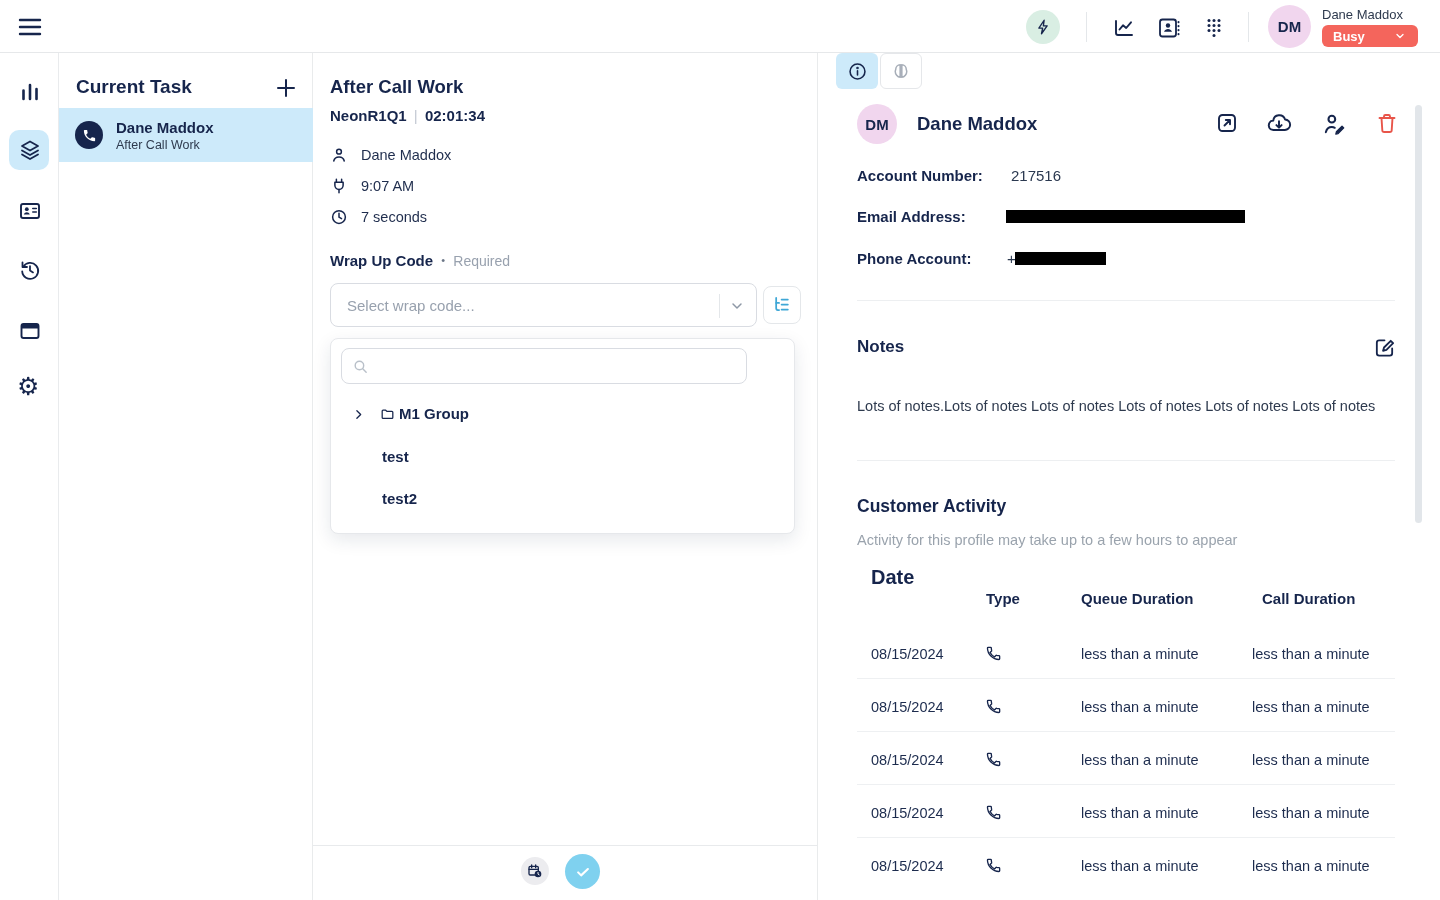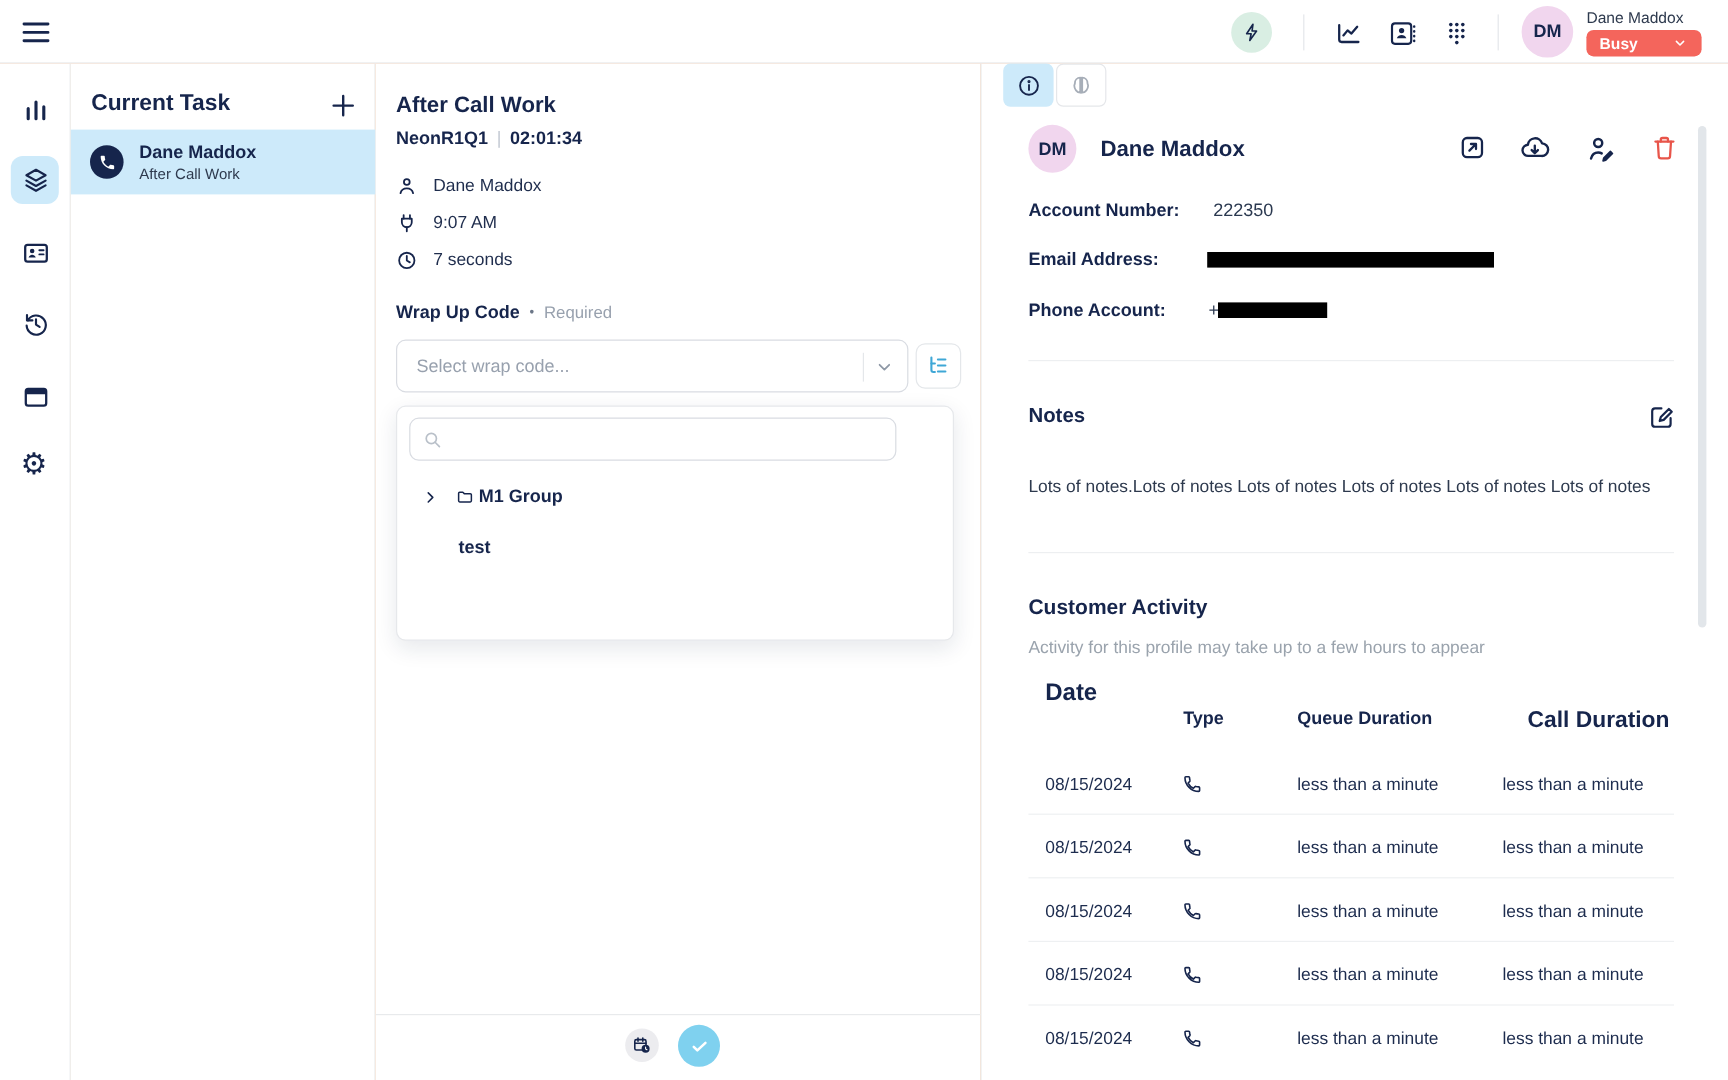--- a/index.html
+++ b/index.html
@@ -1,18 +1,18 @@
 <!DOCTYPE html>
 <html><head>
 <meta charset="utf-8">
 <style>
   * { margin:0; padding:0; box-sizing:border-box; }
   html,body { width:1440px; height:900px; }
   body { font-family:"Liberation Sans", sans-serif; background:#fff; color:#16254c; }
-  .screen { position:relative; width:1440px; height:900px; overflow:hidden; background:#f97316;padding-left:16px; }
+  .screen { position:relative; width:1440px; height:900px; overflow:hidden; background:#0f766e;padding-left:16px; }
   .abs { position:absolute; }
   .ic { fill:none; stroke:#16254c; stroke-width:1.7; stroke-linecap:round; stroke-linejoin:round; display:block; }
   .bold { font-weight:bold; }
   .gray { color:#98a1ae; }
   .circle { border-radius:50%; display:flex; align-items:center; justify-content:center; }
   .vdiv { width:1px; background:#e4e7ea; }
   .hline { height:1px; background:#edeff1; }
   .tabbtn { display:flex; align-items:center; justify-content:center; border-radius:6px; }
   .scrollthumb { background:#dde1e6; border-radius:3px; }
   .redact { background:#000; height:13px; }
@@ -202,20 +202,23 @@
             <path d="M9 5l7 7-7 7"></path>
           </svg>
         <svg class="ic" width="15" height="15" viewBox="0 0 24 24" style="stroke-width:2;position:absolute;left:49px;top:10px;">
             <path d="M3.5 6.5c0-.8.6-1.4 1.4-1.4h4.2L11 7h8.1c.8 0 1.4.6 1.4 1.4v8.2c0 .8-.6 1.4-1.4 1.4H4.9c-.8 0-1.4-.6-1.4-1.4z"></path>
           </svg>
         <span style="position:absolute;left:68px;top:8px;font-size:15px;font-weight:600;">M1 Group</span>
       </div>
       <div class="abs" style="left:0;top:100px;width:427px;height:36px;">
         <span style="position:absolute;left:51px;top:9px;font-size:15px;font-weight:600;">test</span>
       </div>
+      <div class="abs" style="left:0;top:142px;width:427px;height:36px;">
+        <span style="position:absolute;left:51px;top:9px;font-size:15px;font-weight:600;">test2</span>
+      </div>
     </div>
 
     <div class="abs hline" style="left:0;top:792px;width:504px;background:#e8eaec;"></div>
     <div class="abs circle" style="left:208px;top:804px;width:28px;height:28px;background:#ececef;">
       <svg width="16" height="16" viewBox="0 0 24 24" style="display:block;">
         <rect x="3" y="5" width="14" height="13" rx="2" fill="none" stroke="#16254c" stroke-width="2"></rect>
         <path d="M7 3v4M13 3v4M3 9.5h14" stroke="#16254c" stroke-width="2" stroke-linecap="round"></path>
         <circle cx="16.5" cy="16.5" r="5" fill="#16254c"></circle>
         <path d="M16.5 14.2v2.5l1.7 1" stroke="#fff" stroke-width="1.4" fill="none" stroke-linecap="round"></path>
       </svg>
@@ -270,21 +273,21 @@
     <div class="abs" style="left:557px;top:58px;">
       <svg class="ic" width="24" height="24" viewBox="0 0 24 24" style="stroke:#e8554a;stroke-width:1.9;">
           <path d="M4.5 7h15"></path>
           <path d="M9 7V5.4A1.4 1.4 0 0 1 10.4 4h3.2A1.4 1.4 0 0 1 15 5.4V7"></path>
           <path d="M6.5 7l.8 12.2a1.9 1.9 0 0 0 1.9 1.8h5.6a1.9 1.9 0 0 0 1.9-1.8L17.5 7"></path>
         </svg>
     </div>
 
     <div class="abs" style="left:39px;top:114px;font-size:15px;">
       <span class="bold">Account Number:</span>
-      <span style="position:absolute;left:154px;top:0;color:#2b3950;">222350</span>
+      <span style="position:absolute;left:154px;top:0;color:#2b3950;">217516</span>
     </div>
     <div class="abs" style="left:39px;top:155px;font-size:15px;">
       <span class="bold">Email Address:</span>
       <span class="redact abs" style="left:149px;top:2px;width:239px;"></span>
     </div>
     <div class="abs" style="left:39px;top:197px;font-size:15px;">
       <span class="bold">Phone Account:</span>
       <span style="position:absolute;left:150px;top:0;color:#2b3950;">+</span>
       <span class="redact abs" style="left:158px;top:2px;width:91px;"></span>
     </div>
@@ -301,21 +304,21 @@
     <div class="abs" style="left:39px;top:343px;width:530px;font-size:14.5px;color:#2e3a4e;line-height:1.4;">Lots of notes.Lots of notes Lots of notes Lots of notes Lots of notes Lots of notes</div>
 
     <div class="abs hline" style="left:39px;top:407px;width:538px;"></div>
 
     <div class="abs bold" style="left:39px;top:443px;font-size:17.5px;">Customer Activity</div>
     <div class="abs" style="left:39px;top:479px;font-size:14.5px;color:#9aa3ad;">Activity for this profile may take up to a few hours to appear</div>
 
     <div class="abs bold" style="left:53px;top:513px;font-size:20px;">Date</div>
     <div class="abs bold" style="left:168px;top:537px;font-size:15px;">Type</div>
     <div class="abs bold" style="left:263px;top:537px;font-size:15px;">Queue Duration</div>
-    <div class="abs bold" style="left:455px;top:537px;font-size:19px;">Call Duration</div>
+    <div class="abs bold" style="left:444px;top:537px;font-size:15px;">Call Duration</div>
 
     <div class="abs" style="left:0;top:583px;width:623px;height:42px;">
       <span class="abs" style="left:53px;top:10px;font-size:14.5px;color:#1d2c4e;">08/15/2024</span>
       <svg class="ic" width="17" height="17" viewBox="0 0 24 24" style="position:absolute;left:167px;top:9px;stroke-width:1.9;">
           <path d="M7.2 10.6c1.4 2.7 3.5 4.8 6.2 6.2l2-2c.3-.3.7-.4 1-.2 1 .3 2.2.5 3.3.5.5 0 1 .4 1 1v3.4c0 .5-.4 1-1 1C11 20.5 3.5 13 3.5 4.3c0-.5.4-1 1-1h3.4c.5 0 1 .4 1 1 0 1.2.2 2.3.5 3.3.1.3 0 .7-.2 1z"></path>
         </svg>
       <span class="abs" style="left:263px;top:10px;font-size:14.5px;color:#1d2c4e;">less than a minute</span>
       <span class="abs" style="left:434px;top:10px;font-size:14.5px;color:#1d2c4e;">less than a minute</span>
     </div>
     <div class="abs hline" style="left:39px;top:625px;width:538px;background:#eef0f2;"></div>

